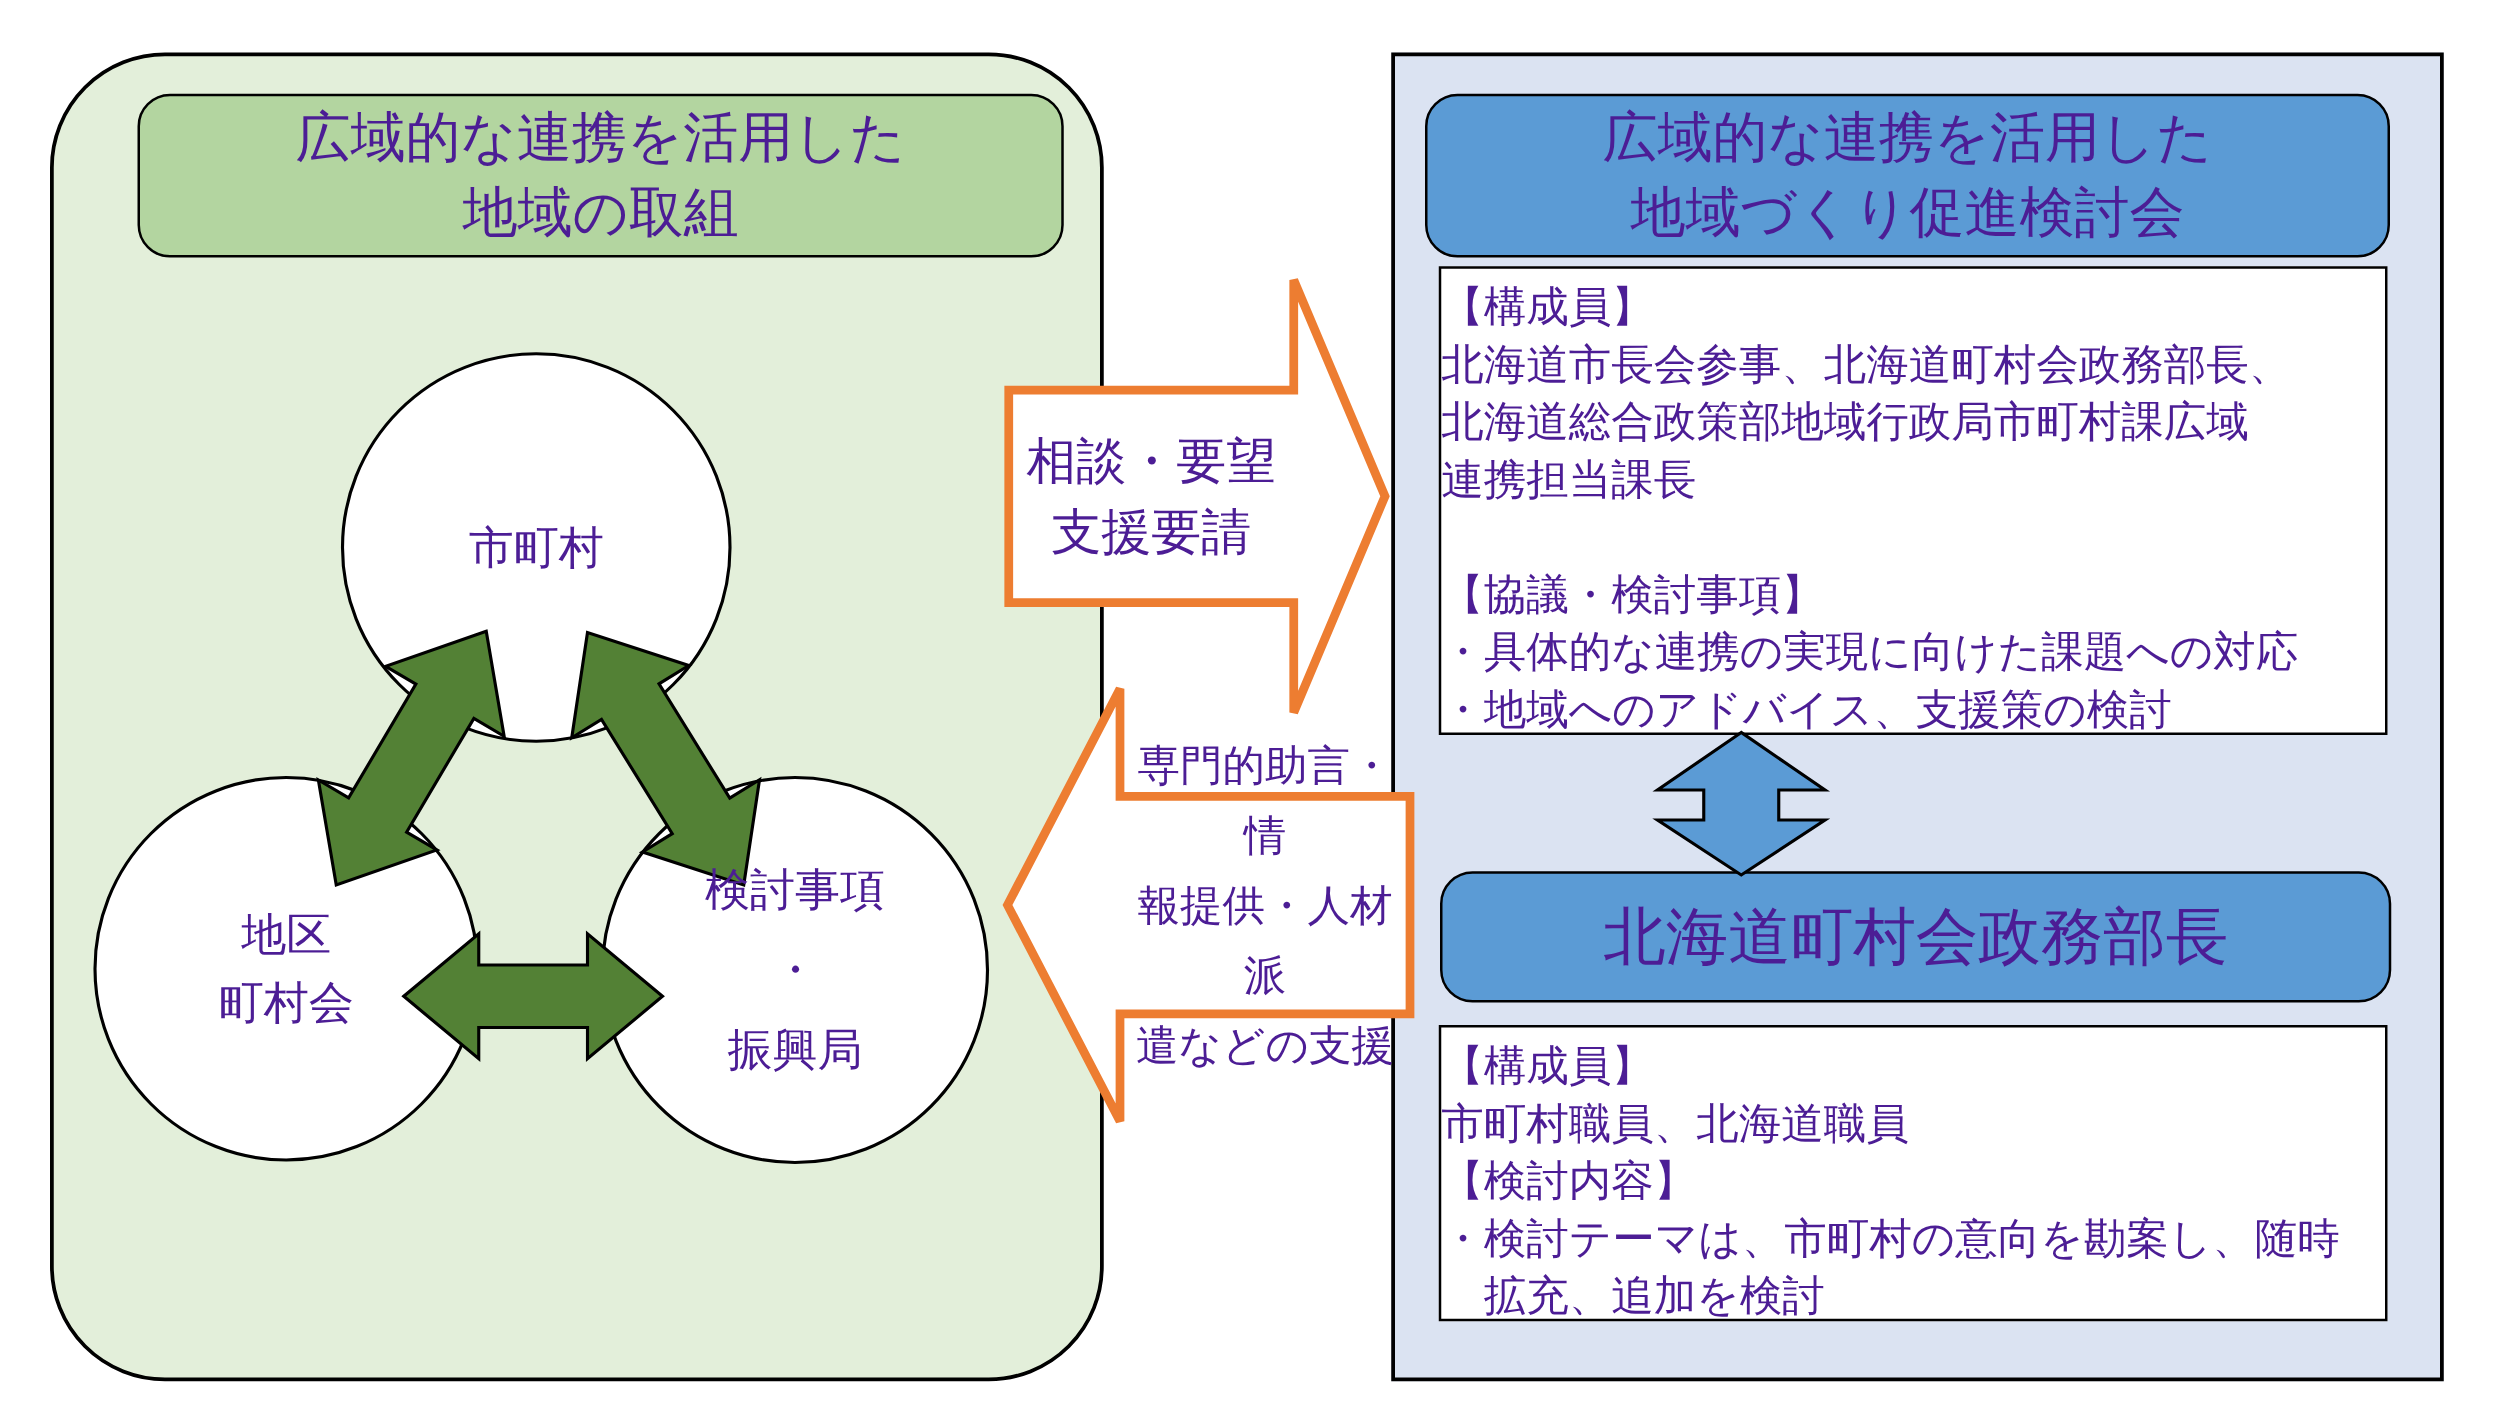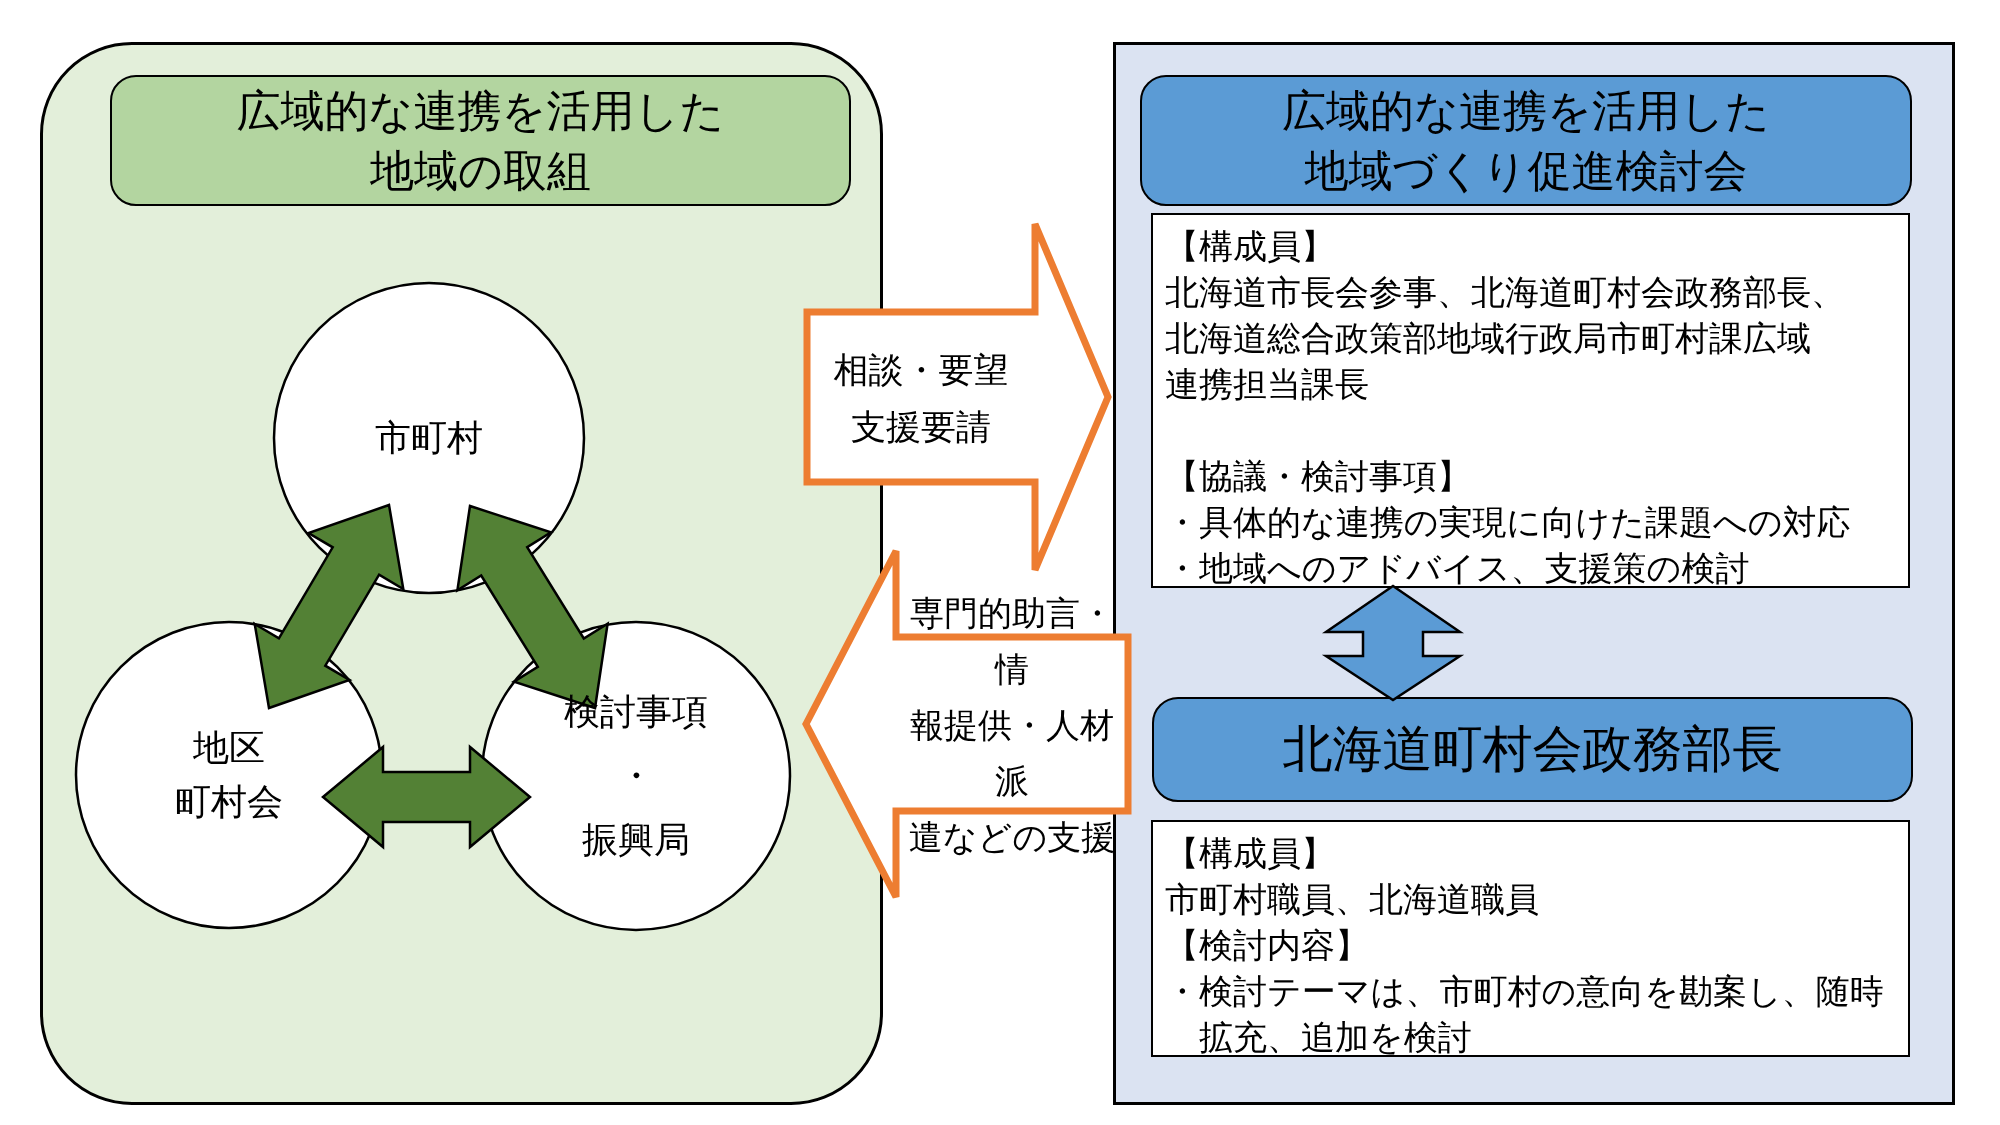--- a/index.html
+++ b/index.html
@@ -1,50 +1,50 @@
 <!DOCTYPE html>
 <html><head>
 <meta charset="utf-8">
 <style>
   html,body{margin:0;padding:0;background:#ffffff;}
   #canvas{position:relative;width:2000px;height:1125px;background:#ffffff;overflow:hidden;
-          font-family:"Liberation Sans",sans-serif;color:#000000;}
+          font-family:"Liberation Sans",sans-serif;color:#4c1d95;}
   .abs{position:absolute;}
   .pre{white-space:pre-line;}
   .center{display:flex;align-items:center;justify-content:center;text-align:center;}
 
   
   .panel-green{left:40px;top:42px;width:837px;height:1057px;background:#e3efda;
                border:3px solid #000;border-radius:92px;z-index:1;}
   .panel-blue{left:1113px;top:42px;width:836px;height:1057px;background:#dbe3f2;
               border:3px solid #000;z-index:1;}
 
   
   .header-green{left:110px;top:75px;width:737px;height:127px;background:#b3d5a0;
                 border:2.5px solid #000;border-radius:26px;font-size:44px;line-height:60px;z-index:2;}
   .header-blue1{left:1140px;top:75px;width:768px;height:127px;background:#5b9bd5;
                 border:2.5px solid #000;border-radius:26px;font-size:44px;line-height:60px;z-index:2;}
   .header-blue2{left:1152px;top:697px;width:757px;height:101px;background:#5b9bd5;
                 border:2.5px solid #000;border-radius:26px;font-size:50px;z-index:2;}
 
   
   .box-white{background:#ffffff;border:2.5px solid #000;font-size:34px;line-height:46px;
-             padding:8px 12px;box-sizing:border-box;z-index:2;}
+             padding:8px 0;box-sizing:border-box;z-index:2;}
   .box1{left:1151px;top:213px;width:759px;height:375px;}
   .box2{left:1151px;top:820px;width:759px;height:237px;}
 
   
   #shapes{left:0;top:0;width:2000px;height:1125px;z-index:3;pointer-events:none;}
 
   
   .lbl{z-index:4;font-size:36px;}
   .lbl-top-circle{left:304px;top:368px;width:250px;height:140px;}
   .lbl-bl-circle{left:104px;top:695px;width:250px;height:160px;line-height:54px;text-align:center;}
   .lbl-br-circle{left:511px;top:666px;width:250px;height:220px;line-height:64px;}
-  .lbl-arrow-right{left:807px;top:318px;width:228px;height:160px;font-size:35px;line-height:57px;}
+  .lbl-arrow-right{left:807px;top:318px;width:228px;height:160px;font-size:40px;line-height:57px;}
   .lbl-arrow-left{left:894px;top:640px;width:236px;height:170px;font-size:34px;line-height:56px;text-align:center;}
 </style>
 </head>
 <body>
 
 <div id="canvas">
 
   <div class="abs panel-green"></div>
 
   <div class="abs panel-blue"></div>

